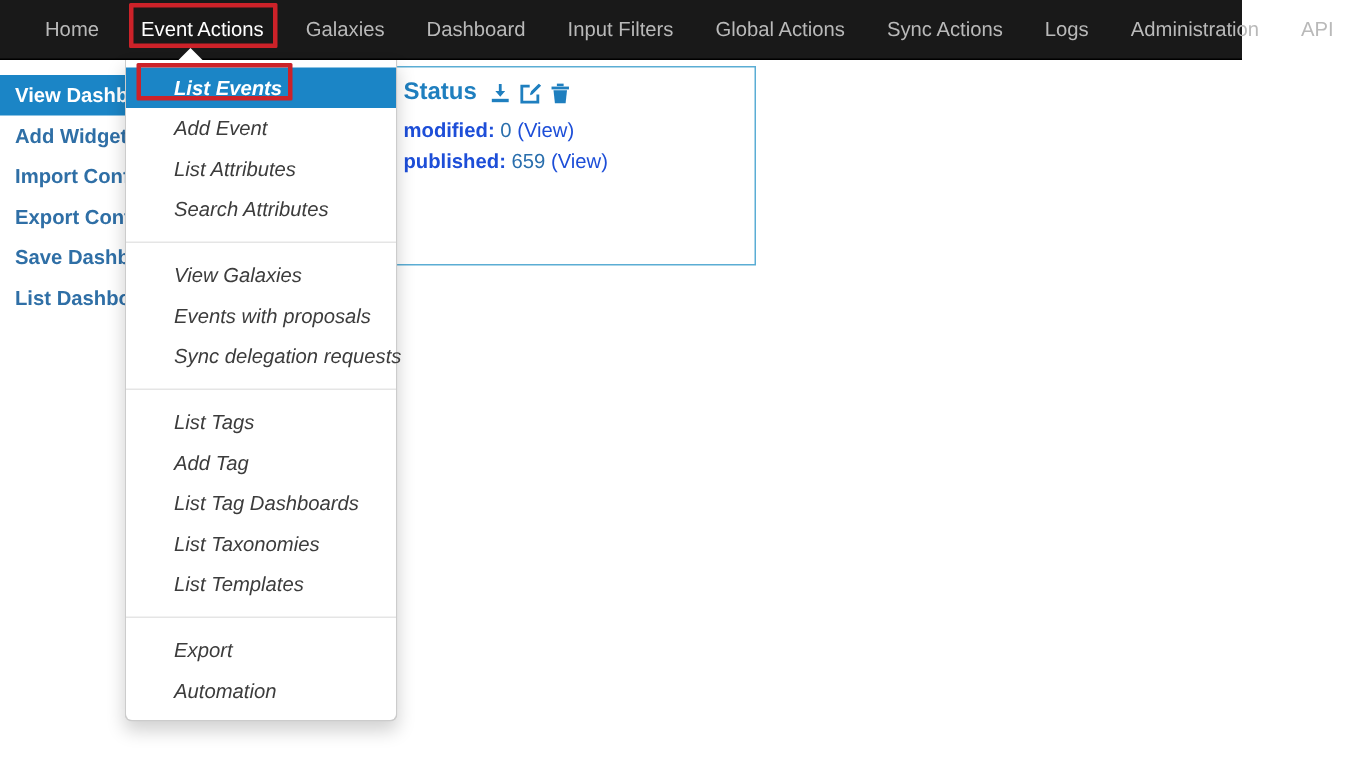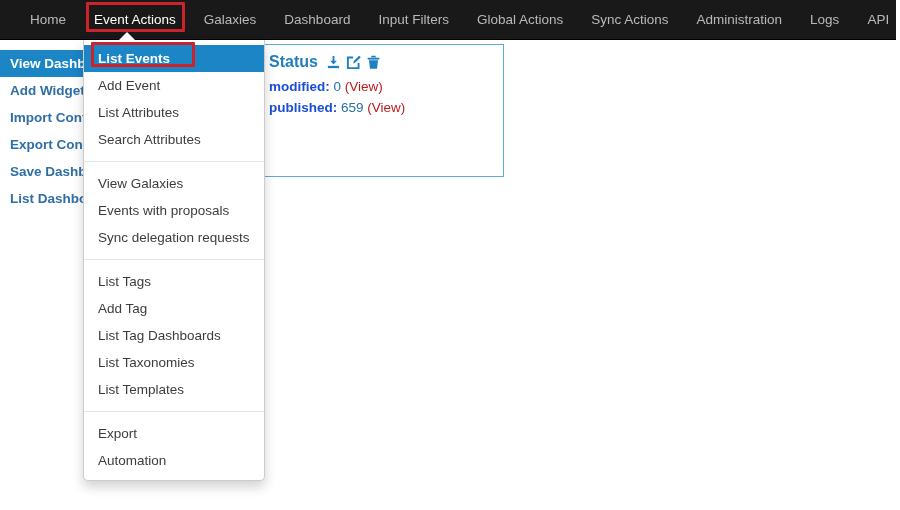--- a/index.html
+++ b/index.html
@@ -8,21 +8,21 @@
     width: 900px; height: 510px;
     background: #ffffff;
     font-family: "Liberation Sans", sans-serif;
     overflow: hidden;
   }
   #app { position: relative; width: 900px; height: 510px; background: #fff; }
 
   
   .navbar {
     position: absolute; top: 0; left: 0;
-    width: 896px; height: 40px;
+    width: 828px; height: 40px;
     background: #191919;
     border-bottom: 1px solid #000;
     display: flex; align-items: center;
     z-index: 10;
   }
   .nav-item {
     color: #b9b9b9;
     font-size: 13.5px;
     padding: 0 14px;
     height: 40px;
@@ -106,21 +106,21 @@
   .picon { display: inline-flex; cursor: pointer; }
   .panel-body { padding: 5px 0 0 10px; }
   .stat-row {
     font-size: 13.5px;
     line-height: 21px;
     color: #222;
     white-space: nowrap;
   }
   .stat-label { font-weight: bold; color: #1d4ed8; }
   .stat-val { color: #2a6fad; }
-  .stat-link { color: #b91c1c; cursor: pointer; }
+  .stat-link { color: #1d4ed8; cursor: pointer; }
 
   
   .dropdown {
     position: absolute;
     left: 83px; top: 40px;
     width: 182px;
     background: #ffffff;
     border: 1px solid #ccc;
     border-top: none;
     border-radius: 0 0 5px 5px;
@@ -133,25 +133,26 @@
     left: 118px; top: 32px;
     width: 0; height: 0;
     border-left: 9px solid transparent;
     border-right: 9px solid transparent;
     border-bottom: 9px solid #ffffff;
     z-index: 31;
   }
   .menu-item {
     height: 27px;
     line-height: 27px;
-    padding-left: 14px;
+    padding-left: 32px;
     font-size: 13.5px;
     color: #3c3c3c;
     white-space: nowrap;
     cursor: pointer;
+    font-style: italic;
   }
   .menu-item.highlight {
     background: #1b85c6;
     color: #ffffff;
     font-weight: bold;
   }
   .menu-divider {
     height: 1px;
     background: #e5e5e5;
     margin: 8px 0 8px 0;
@@ -163,22 +164,22 @@
 <div id="app">
 
   <div class="navbar">
     <div class="nav-item first">Home</div>
     <div class="nav-item active">Event Actions</div>
     <div class="nav-item">Galaxies</div>
     <div class="nav-item">Dashboard</div>
     <div class="nav-item">Input Filters</div>
     <div class="nav-item">Global Actions</div>
     <div class="nav-item">Sync Actions</div>
+    <div class="nav-item">Logs</div>
     <div class="nav-item">Administration</div>
-    <div class="nav-item">Logs</div>
     <div class="nav-item">API</div>
   </div>
 
   <div class="sidebar">
     <div class="side-item selected">View Dashboard</div>
     <div class="side-item">Add Widget</div>
     <div class="side-item">Import Config</div>
     <div class="side-item">Export Config</div>
     <div class="side-item">Save Dashboard</div>
     <div class="side-item">List Dashboards</div>

